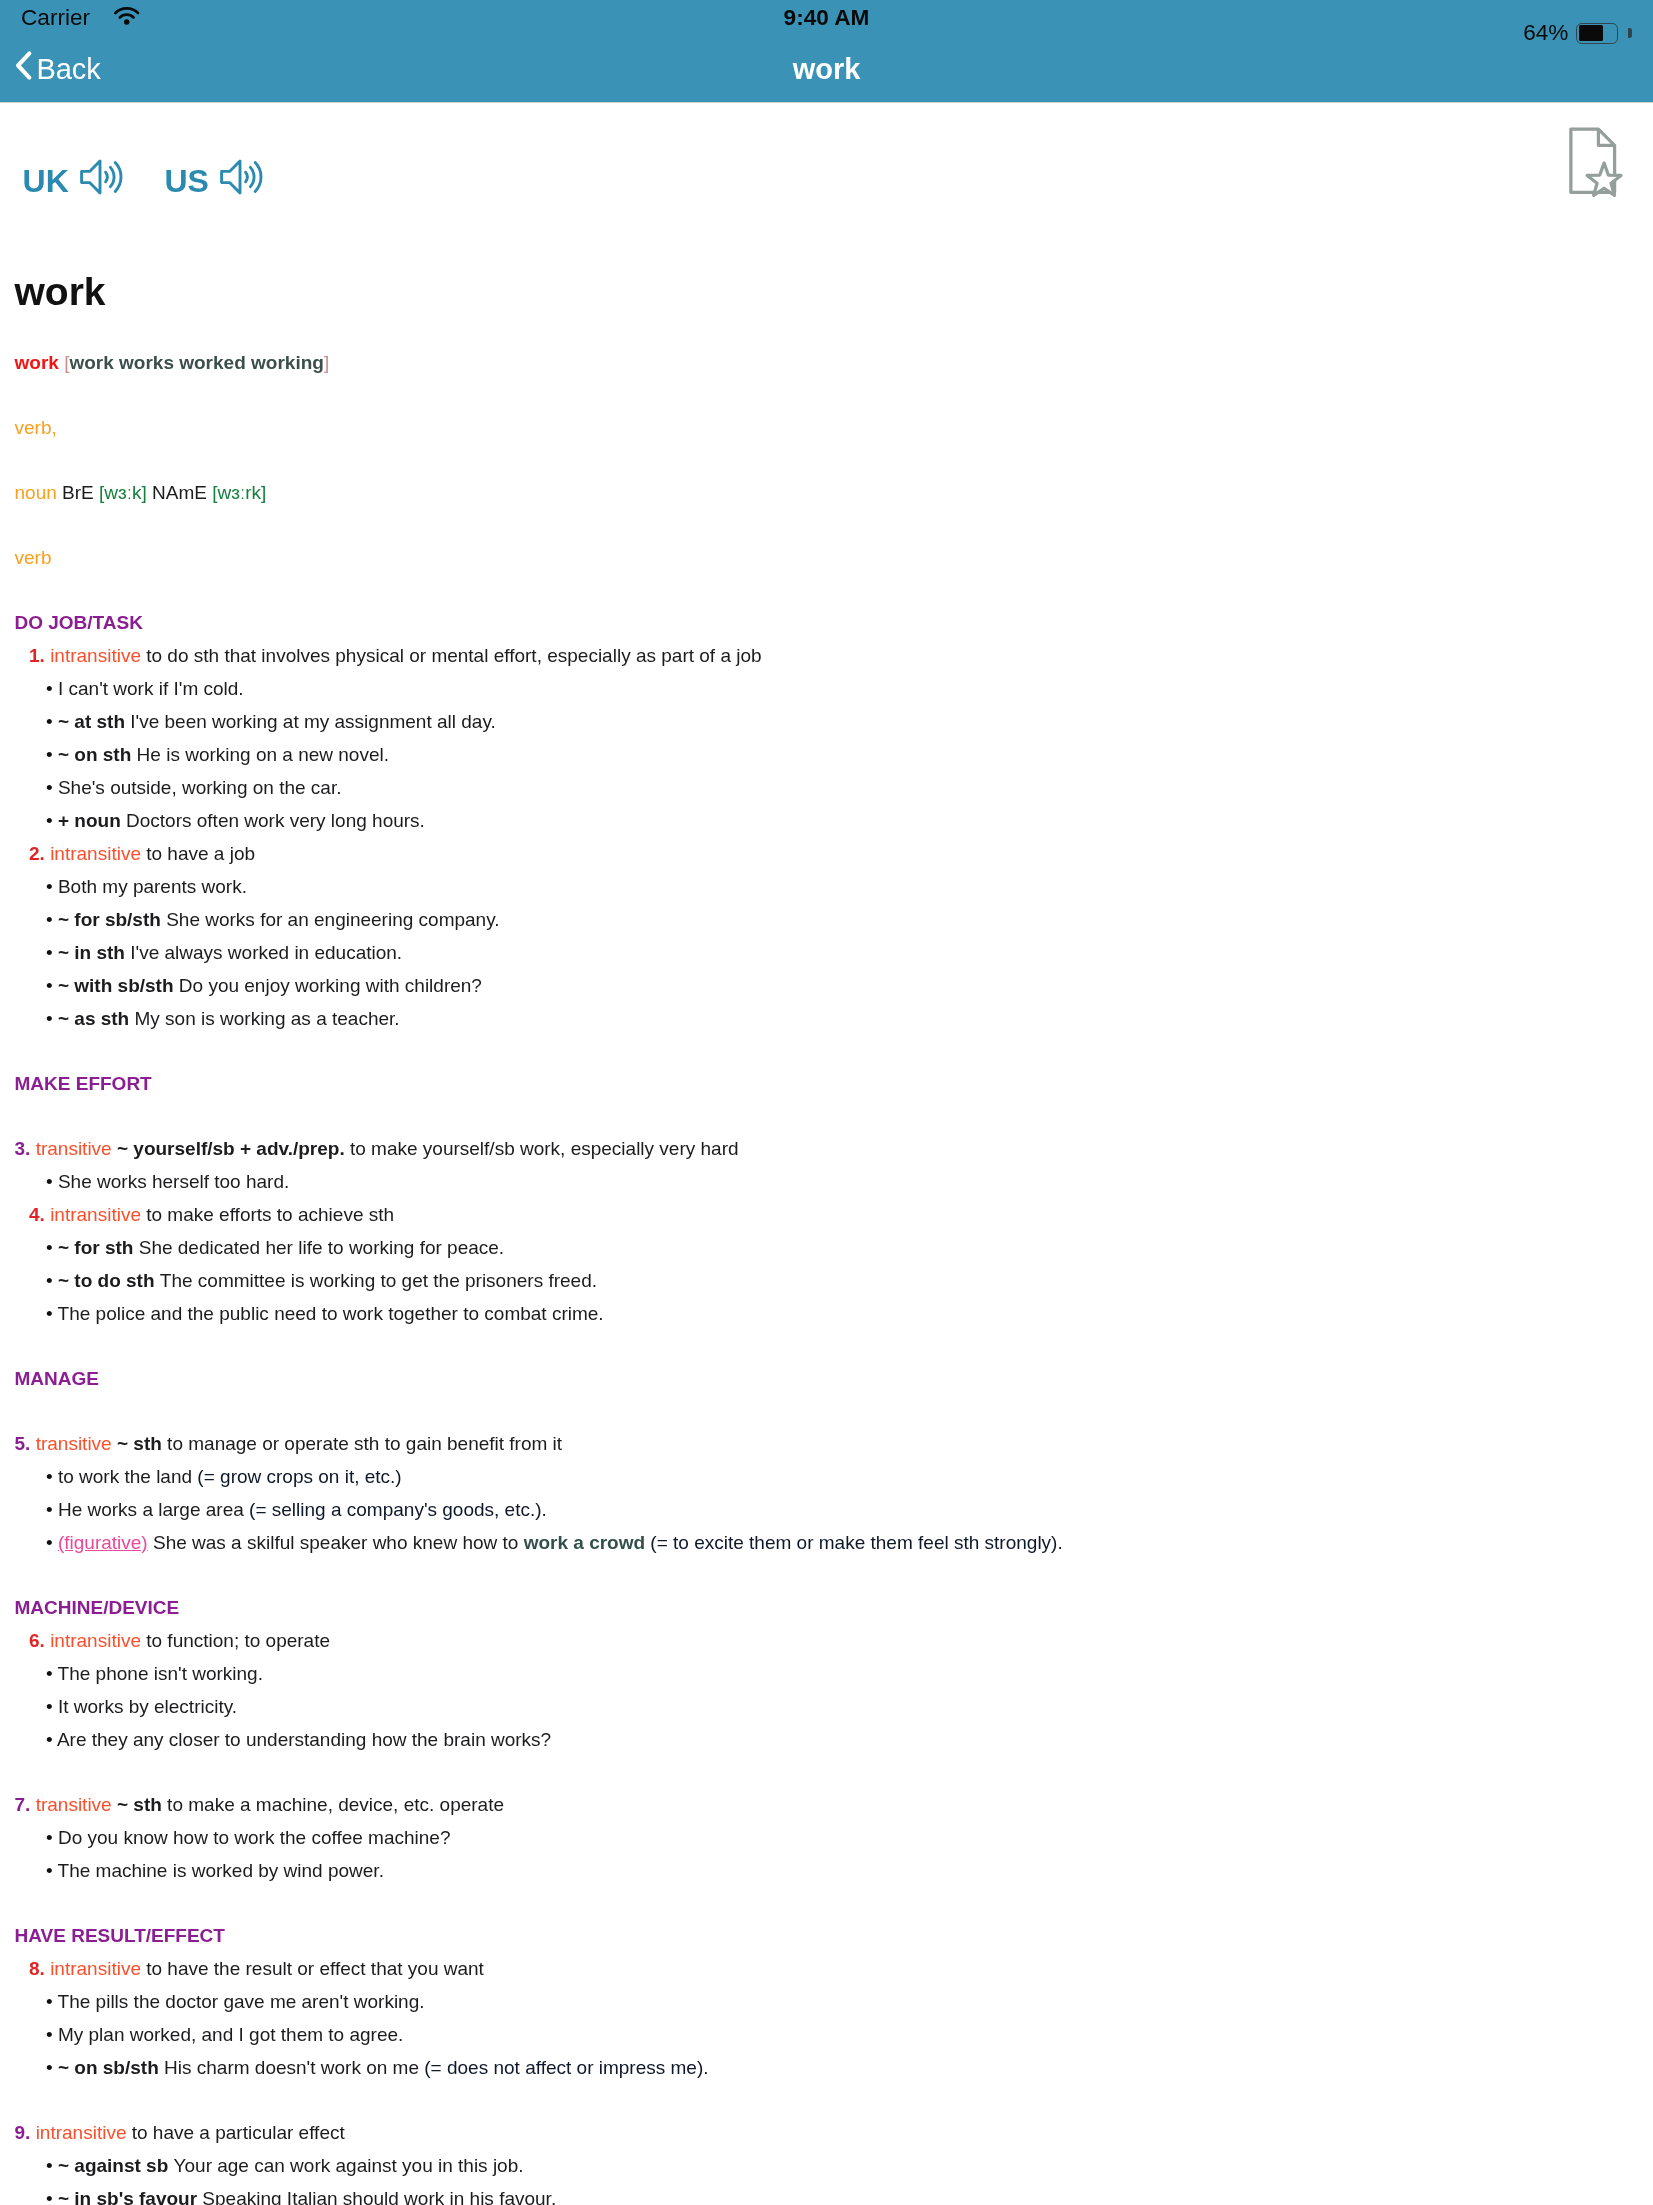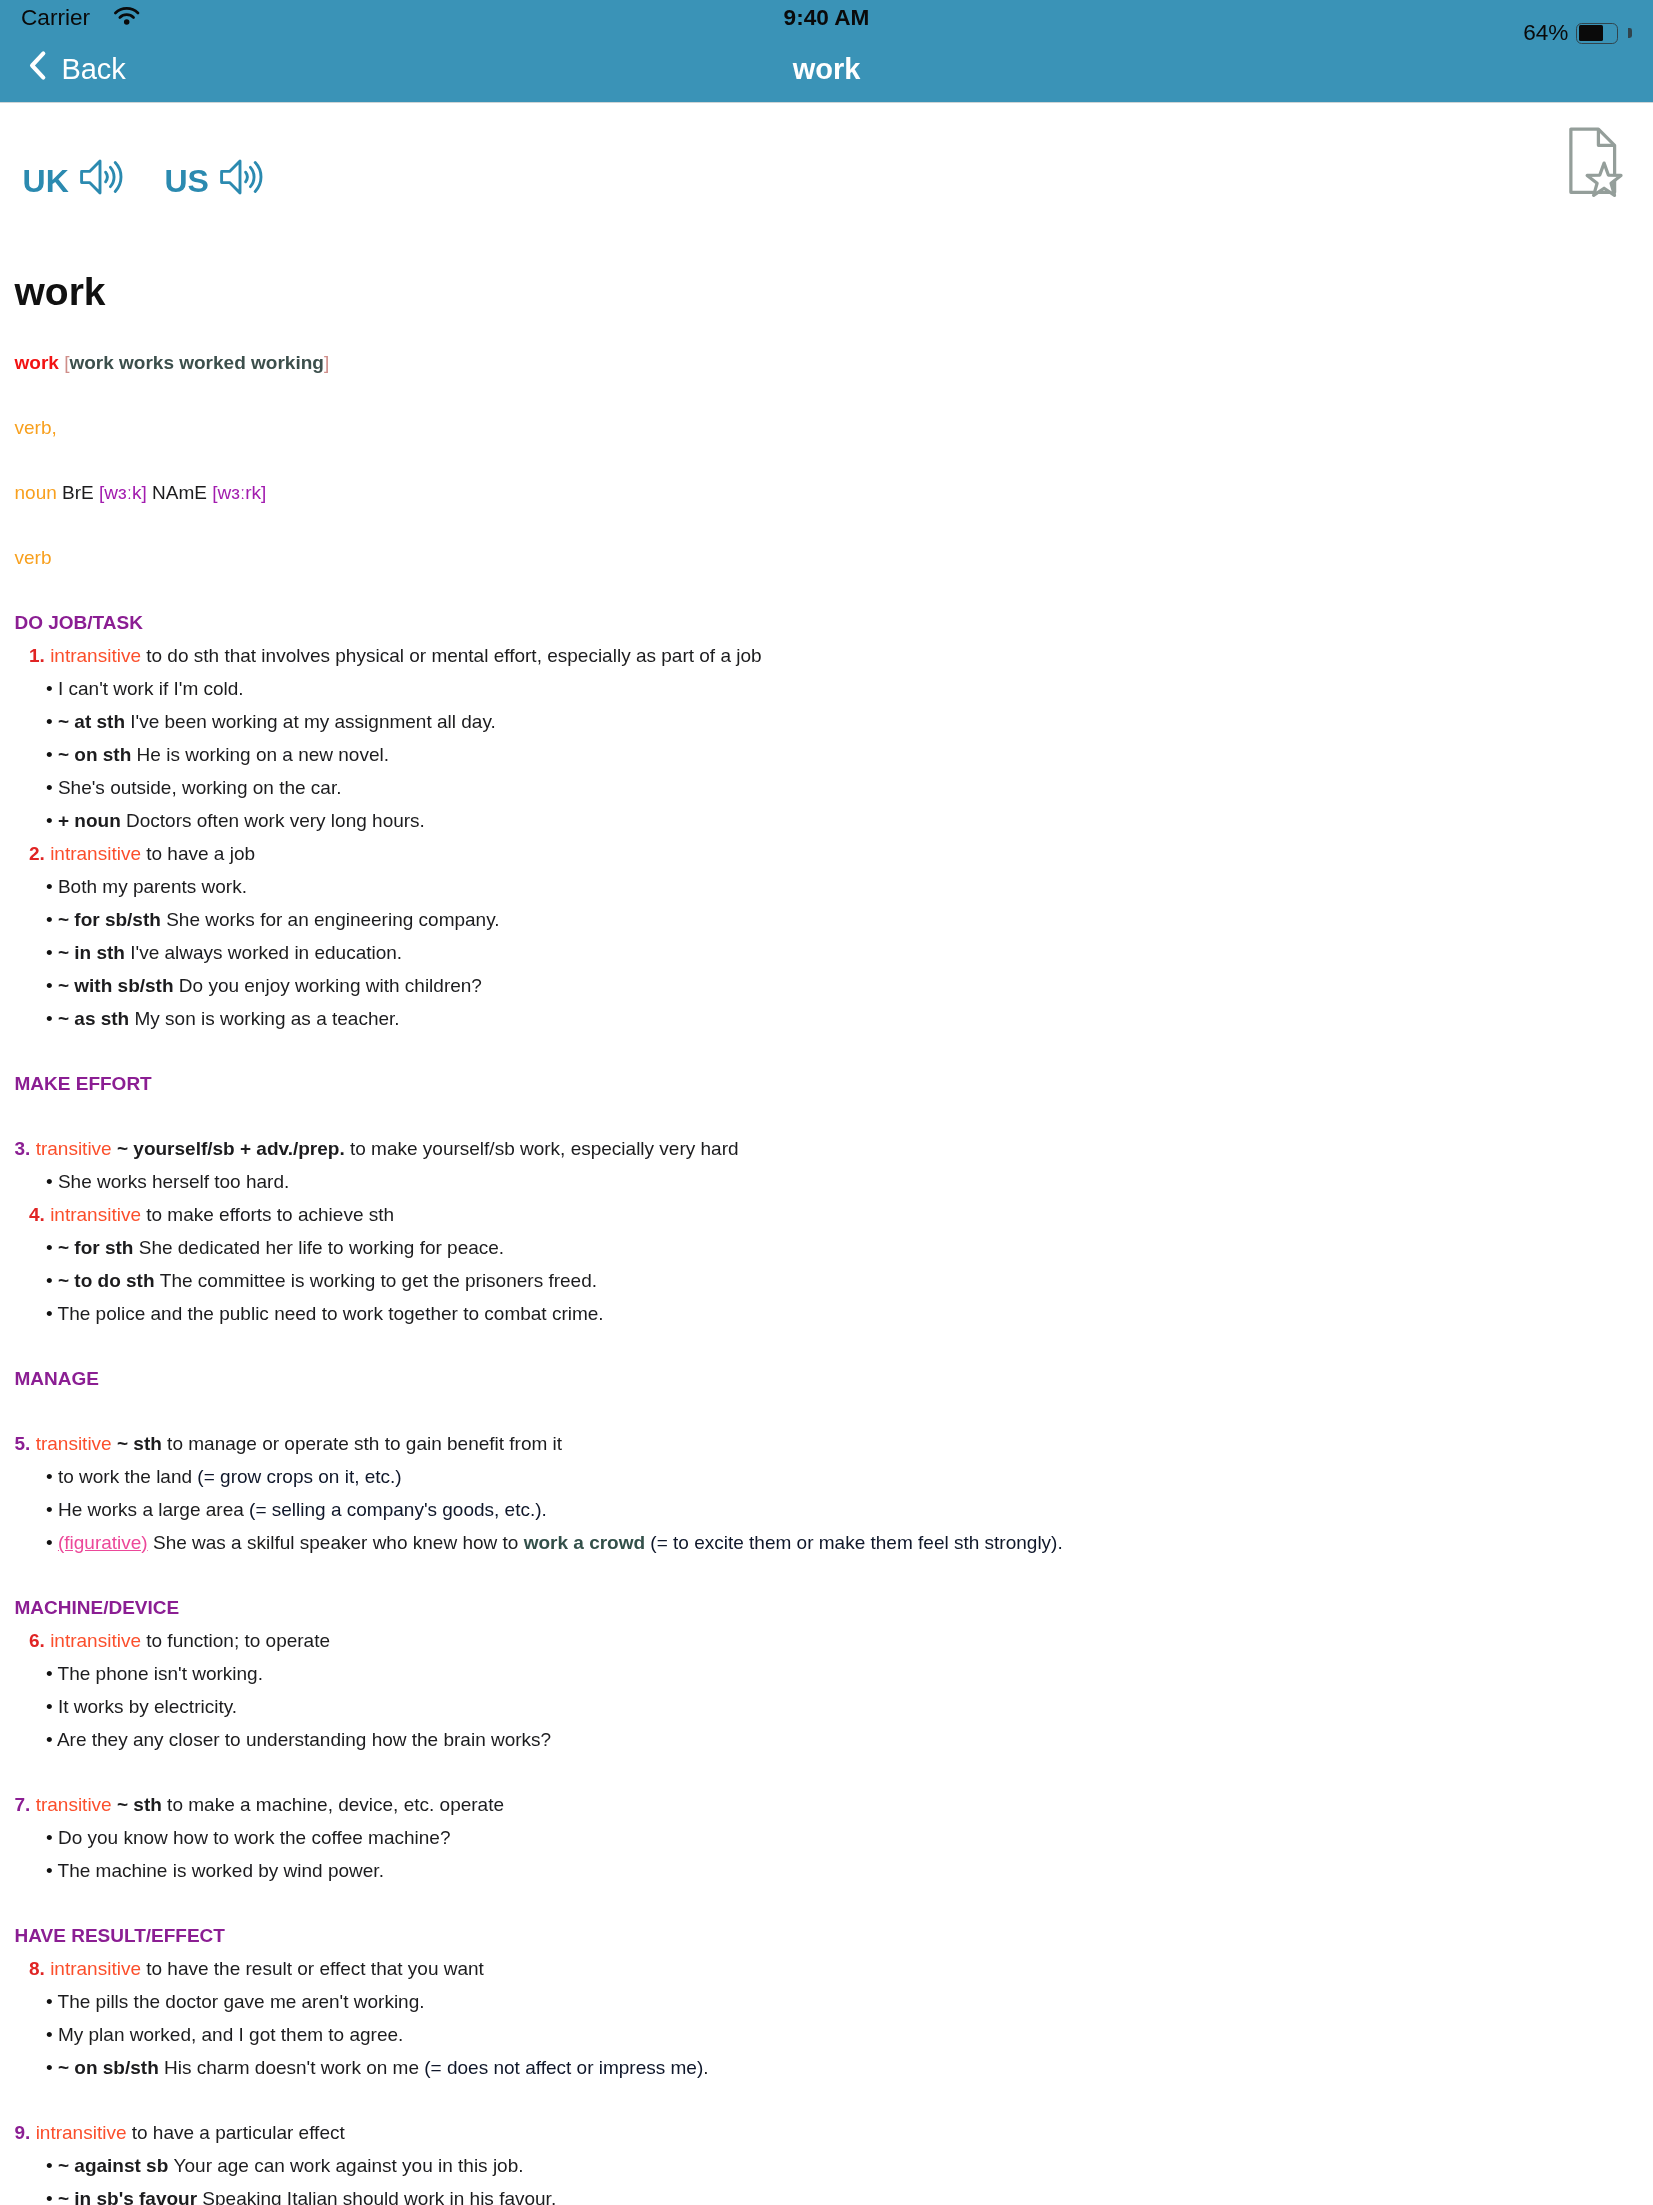--- a/index.html
+++ b/index.html
@@ -37,22 +37,22 @@
   .battery-tip { display: inline-block; width: 4px; height: 9.7px; background: #31444c; border-radius: 0 2.4px 2.4px 0; margin-left: 1.6px; }
 
   .nav-bar {
     height: 66px;
     position: relative;
     display: flex;
     align-items: center;
     border-bottom: 1.6px solid #cfd5d7;
   }
   .back-button {
-    display: flex; align-items: center; gap: 14px;
-    padding-left: 28px; color: #ffffff; font-size: 29px;
+    display: flex; align-items: center; gap: 3px;
+    padding-left: 14px; color: #ffffff; font-size: 29px;
     cursor: pointer;
   }
   .nav-title {
     position: absolute; left: 50%; top: 50%;
     transform: translate(-50%, -50%);
     color: #ffffff; font-size: 29px; font-weight: 700;
   }
 
   
   .toolbar {
@@ -82,21 +82,21 @@
   .row.gap { margin-top: 32px; }
   .row.sense.indent { padding-left: 14.5px; }
   .row.example { padding-left: 31.5px; }
 
   .seg-header   { color: #8b1e93; font-weight: 700; }
   .seg-hw-red   { color: #f21313; font-weight: 700; }
   .seg-num-red  { color: #e02424; font-weight: 700; }
   .seg-num-purple { color: #8b1e93; font-weight: 700; }
   .seg-gram     { color: #fb4f2c; }
   .seg-orange   { color: #f8a01e; }
-  .seg-teal     { color: #a21caf; }
+  .seg-teal     { color: #15803d; }
   .seg-plain    { color: #1c1c1e; }
   .seg-b        { color: #1c1c1e; font-weight: 700; }
   .seg-infl     { color: #3c4f4c; font-weight: 700; }
   .seg-bracket  { color: #cf8e8a; }
   .seg-rose     { color: #ec4899; text-decoration: underline; }
   .seg-gloss    { color: #0f172a; }
   .seg-gloss-b  { color: #33504a; font-weight: 700; text-align: center; }
   .bullet       { color: #111111; }
 </style>
 </head>

